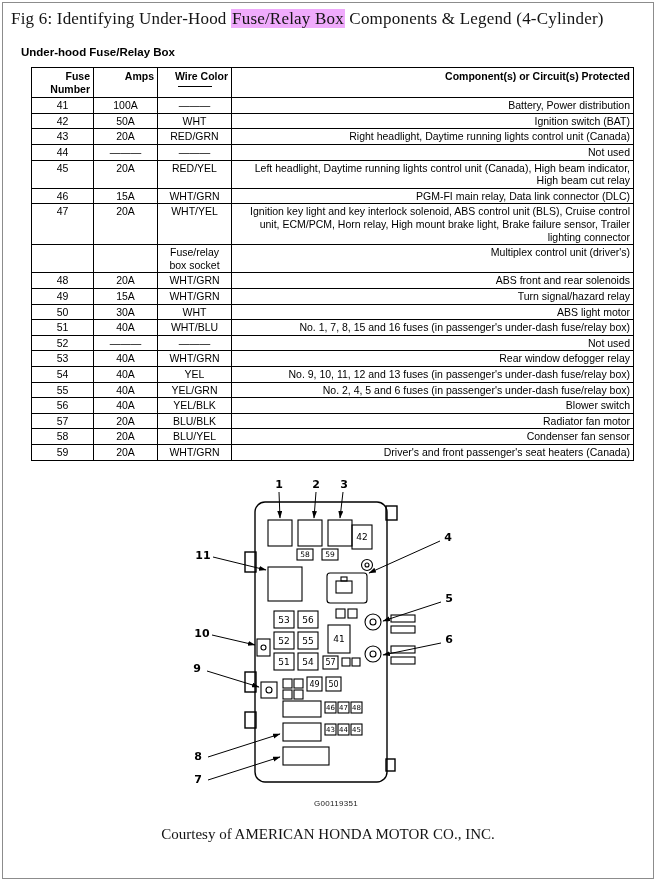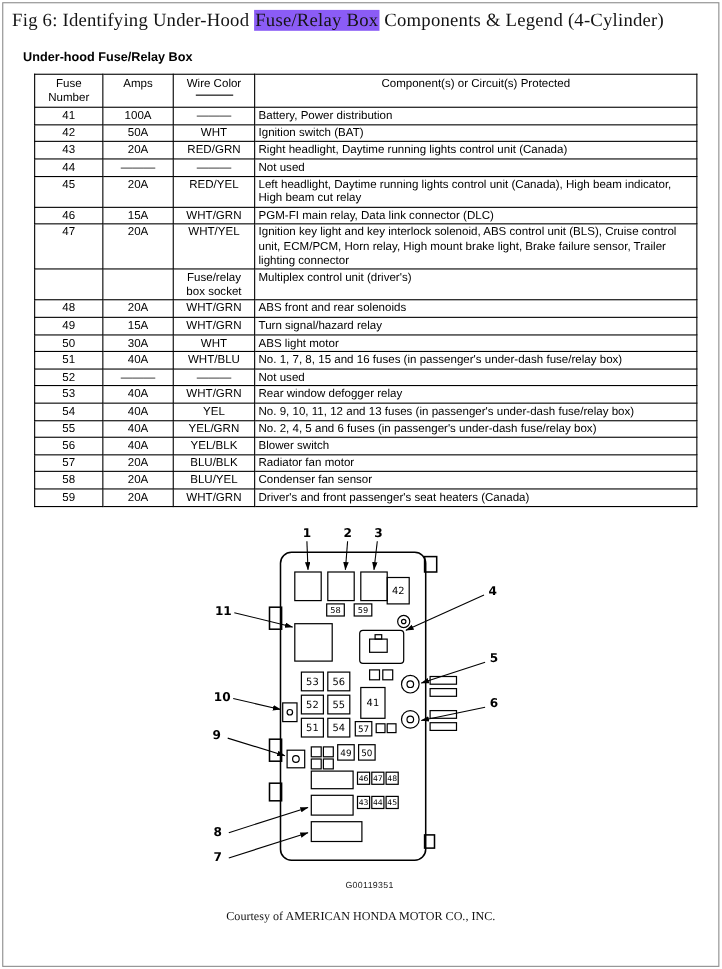--- a/index.html
+++ b/index.html
@@ -10,41 +10,41 @@
     border: 1px solid #8c8c8c;
     background: #fff;
     overflow: hidden;
   }
   .title {
     font-family: "Liberation Serif", serif;
     font-size: 17px; font-weight: normal; color: #141414;
     line-height: 1.3; letter-spacing: 0.2px;
     padding: 5px 34px 0 8px; width: 640px;
   }
-  .title mark { background: #8b5cf6; color: #141414; padding: 0 1px; }
+  .title mark { background: #f0abfc; color: #141414; padding: 0 1px; }
   .section-heading {
     font-size: 11.5px; font-weight: bold;
     margin: 16px 0 9px 18px;
   }
   table.fuse {
     border-collapse: collapse; table-layout: fixed;
     margin-left: 28px; width: 602px;
     font-size: 10.5px; line-height: 1.2;
   }
   .fuse th, .fuse td { border: 1px solid #000; padding: 1px 3px; vertical-align: top; }
-  .fuse th { text-align: center; font-weight: normal; padding: 2px 3px; }
+  .fuse th { text-align: right; font-weight: bold; padding: 2px 3px; }
   .fuse td.c { text-align: center; }
-  .fuse td.l { text-align: left; }
+  .fuse td.l { text-align: right; }
   .hline { display: block; width: 34px; height: 1px; border-bottom: 1px solid #000; margin: 3px auto 1px auto; }
   .diagram-wrap { margin: 14px 0 0 112px; }
   svg text { font-family: "DejaVu Sans", sans-serif; }
   .figure-code { font-size: 8px; color: #222; margin: 2px 0 0 16px; letter-spacing: 0.3px; text-align: center; }
   .courtesy {
     font-family: "Liberation Serif", serif;
-    font-size: 11px; color: #141414;
+    font-size: 15px; color: #141414;
     text-align: center; margin-top: 18px;
   }
 </style>
 </head>
 <body>
 
 <div class="page">
 
   <h1 class="title"><span>Fig 6: Identifying Under-Hood </span><mark>Fuse/Relay Box</mark><span> Components &amp; Legend (4-Cylinder)</span></h1>
 

